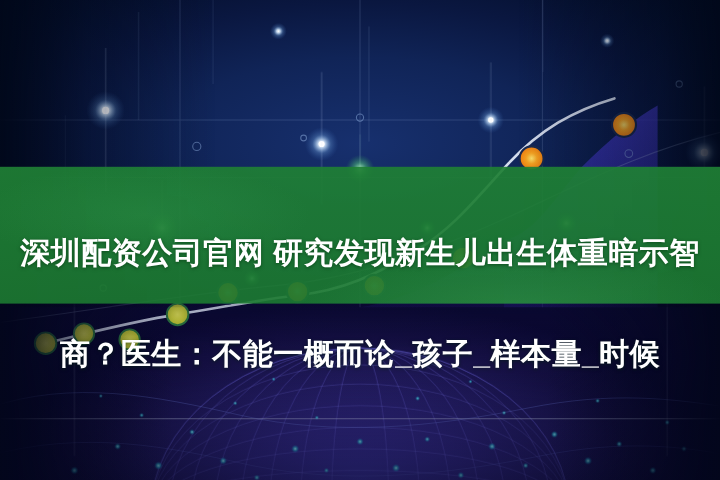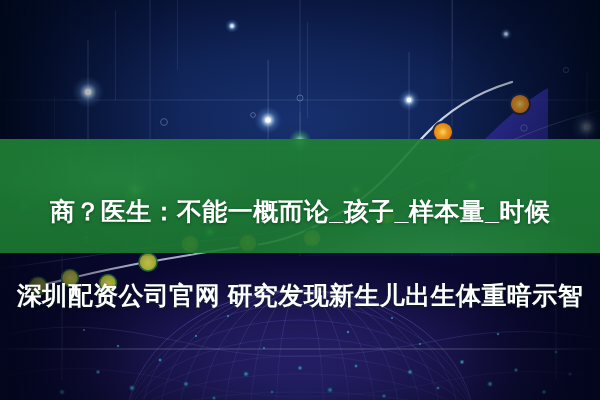--- a/index.html
+++ b/index.html
@@ -274,17 +274,17 @@
     </g>
   </svg>
 
   <div class="bg-top-vignette"></div>
   <div class="bg-bottom-edge"></div>
 
   <div class="green-band" style="opacity:0.93"></div>
   <div class="green-band-sheen"></div>
 
   <div class="headline">
+    <span class="hl-line">深圳配资公司官网 研究发现新生儿出生体重暗示智</span>
     <span class="hl-line">商？医生：不能一概而论_孩子_样本量_时候</span>
-    <span class="hl-line">深圳配资公司官网 研究发现新生儿出生体重暗示智</span>
   </div>
 
 </div>
 
 </body></html>

